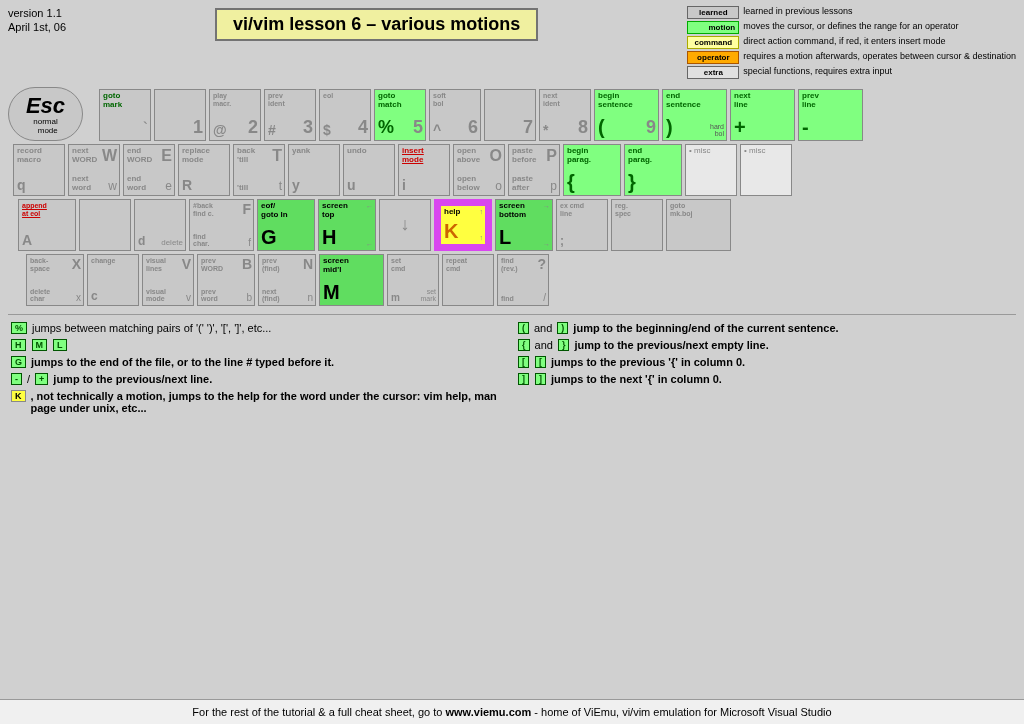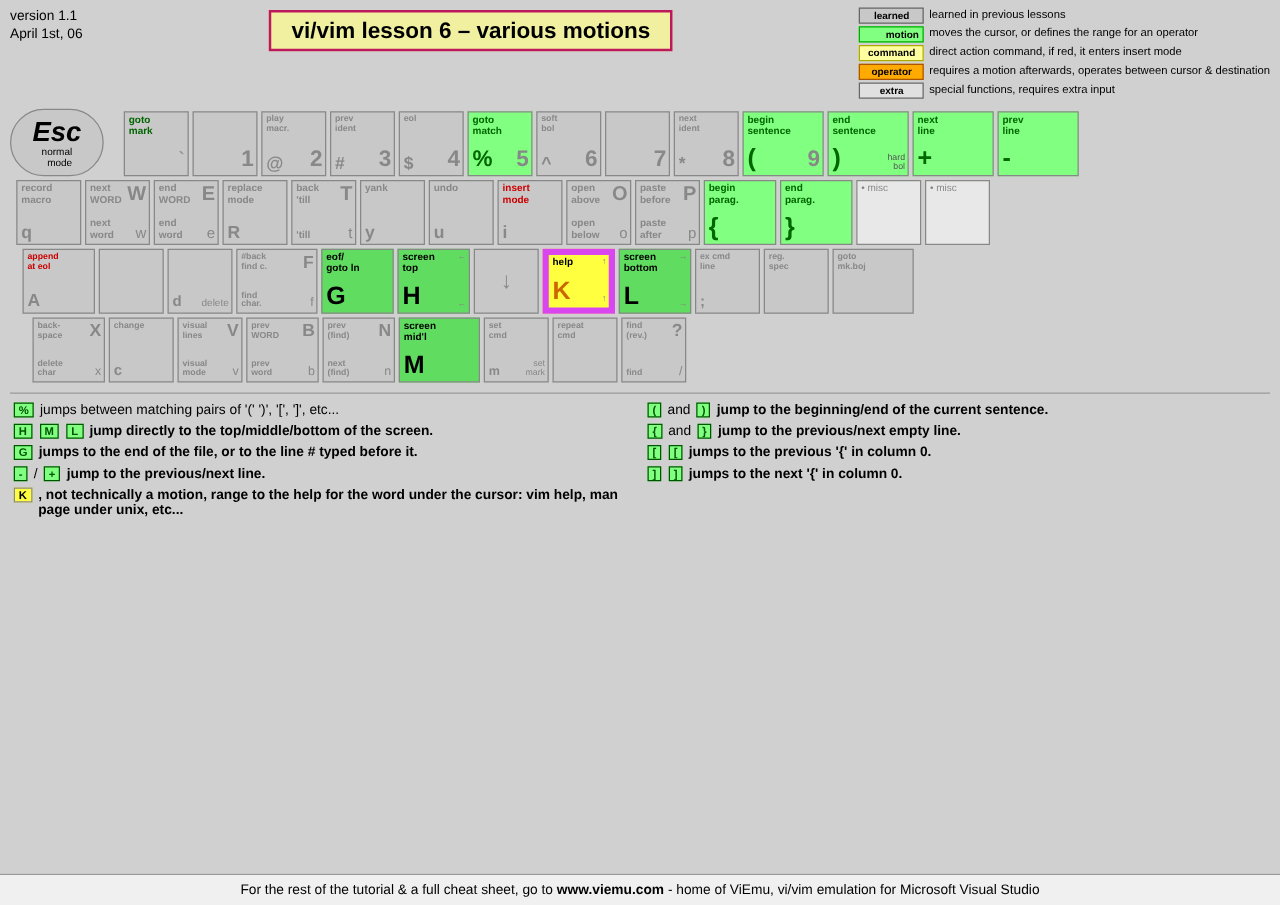--- a/index.html
+++ b/index.html
@@ -27,21 +27,21 @@
       min-width: 80px;
     }
     .title-box {
       flex: 1;
       text-align: center;
       margin-top: 2px;
     }
     .title-box h1 {
       font-size: 18px;
       font-weight: bold;
-      border: 2px solid #be185d;
+      border: 2px solid #737373;
       display: inline-block;
       padding: 4px 16px;
       background: #f0f0a0;
       color: #000;
     }
     .legend {
       min-width: 210px;
       font-size: 9px;
       margin-left: 22px;
     }
@@ -108,21 +108,21 @@
     .c-learned { background: #c8c8c8; }
     .c-command { background: #ffff80; }
 
     .t { position: absolute; line-height: 1.1; }
     .t-tl { top: 2px; left: 3px; }
     .t-tr { top: 2px; right: 2px; text-align: right; }
     .t-bl { bottom: 2px; left: 3px; }
     .t-br { bottom: 2px; right: 2px; text-align: right; }
     .t-center { top: 50%; left: 50%; transform: translate(-50%,-50%); text-align: center; }
 
-    .red { color: #cc0000; }
+    .red { color: #cc0000; text-decoration: underline; }
     .green { color: #006600; }
     .gray { color: #888888; }
 
     
     .db {
       display: inline-block;
       border: 1px solid #555;
       padding: 0 3px;
       font-size: 9px;
       font-weight: bold;
@@ -364,21 +364,21 @@
       <div class="t t-tl fs8 fw" style="color:#000;">screen<br>top</div>
       <div class="t t-bl fs20 fw">H</div>
       <div class="t t-tr fs7 gray">←</div>
       <div class="t t-br fs7 gray">←</div>
     </div>
 
     <div class="k k52 c-learned">
       <div class="t t-center fs18 gray">↓</div>
     </div>
 
-    <div class="k k58" style="background:#ffff40;border:5px solid #d946ef;">
+    <div class="k k58" style="background:#ffff40;border:7px solid #d946ef;">
       <div class="t t-tl fs8 fw">help</div>
       <div class="t t-bl fs20 fw" style="color:#cc6600;">K</div>
       <div class="t t-tr fs7 gray">↑</div>
       <div class="t t-br fs7 gray">↑</div>
     </div>
 
     <div class="k k58 c-motion" style="background:#60dd60;">
       <div class="t t-tl fs8 fw" style="color:#000;">screen<br>bottom</div>
       <div class="t t-bl fs20 fw">L</div>
       <div class="t t-tr fs7 gray">→</div>
@@ -469,38 +469,37 @@
 
     <div style="display:flex;align-items:center;gap:4px;margin-bottom:5px;font-size:11px;">
       <span class="db db-g">%</span>
       <span>jumps between matching pairs of '(' ')', '[', ']',  etc...</span>
     </div>
 
     <div style="display:flex;align-items:center;gap:4px;margin-bottom:5px;font-size:11px;">
       <span class="db db-g">H</span>
       <span class="db db-g">M</span>
       <span class="db db-g">L</span>
-      <span class="bold">jump directly to the top/middle/bottom of the screen.</span>
     </div>
 
     <div style="display:flex;align-items:center;gap:4px;margin-bottom:5px;font-size:11px;">
       <span class="db db-g">G</span>
       <span class="bold">jumps to the end of the file, or to the line # typed before it.</span>
     </div>
 
     <div style="display:flex;align-items:center;gap:4px;margin-bottom:5px;font-size:11px;">
       <span class="db db-g">-</span>
       <span>/</span>
       <span class="db db-g">+</span>
       <span class="bold">jump to the previous/next line.</span>
     </div>
 
     <div style="display:flex;align-items:flex-start;gap:4px;margin-bottom:5px;font-size:11px;">
       <span class="db" style="background:#ffff40;border-color:#888;">K</span>
-      <span class="bold">, not technically a motion, range to the help for the word under the cursor: vim help, man page under unix, etc...</span>
+      <span class="bold">, not technically a motion, jumps to the help for the word under the cursor: vim help, man page under unix, etc...</span>
     </div>
 
   </div>
 
   <div style="flex:1;">
 
     <div style="display:flex;align-items:center;gap:4px;margin-bottom:5px;font-size:11px;">
       <span class="db db-g">(</span>
       <span>and</span>
       <span class="db db-g">)</span>

